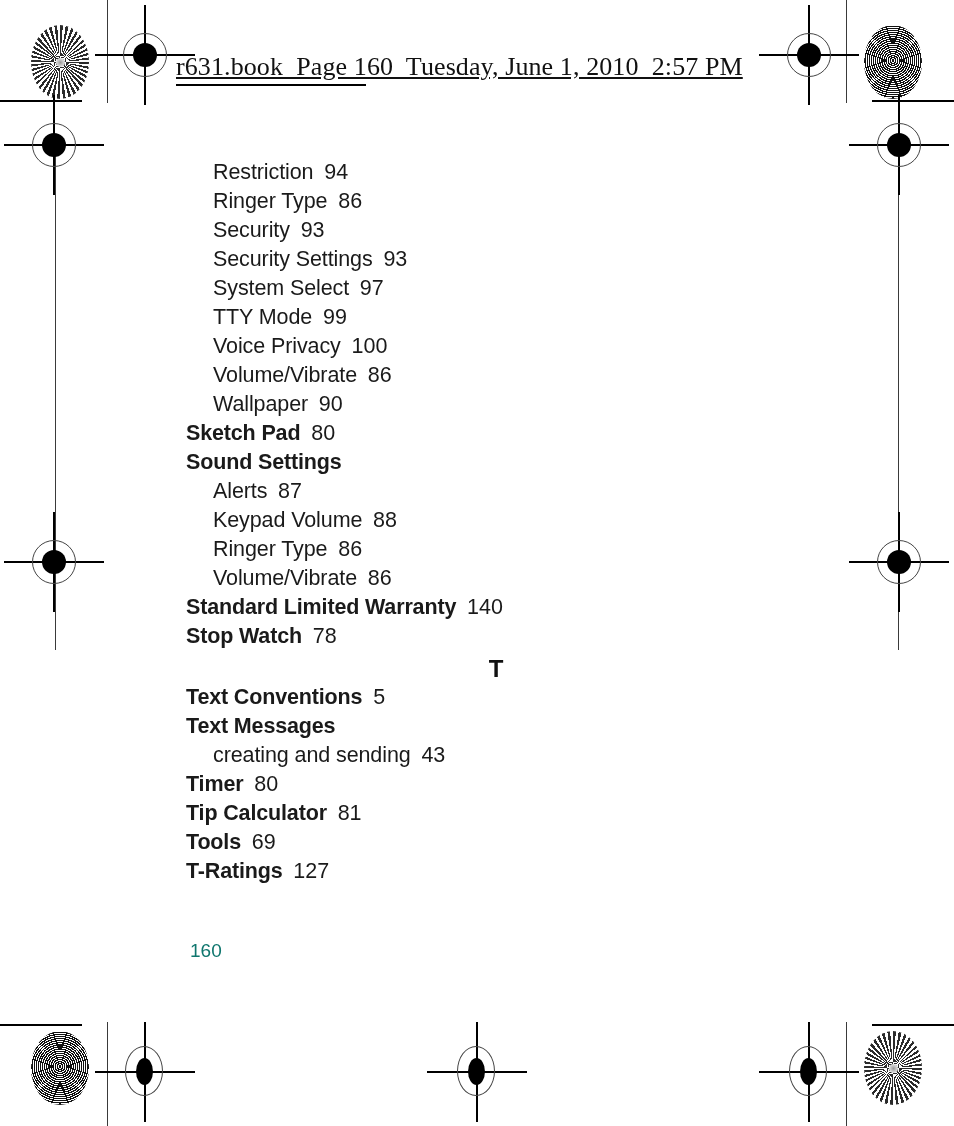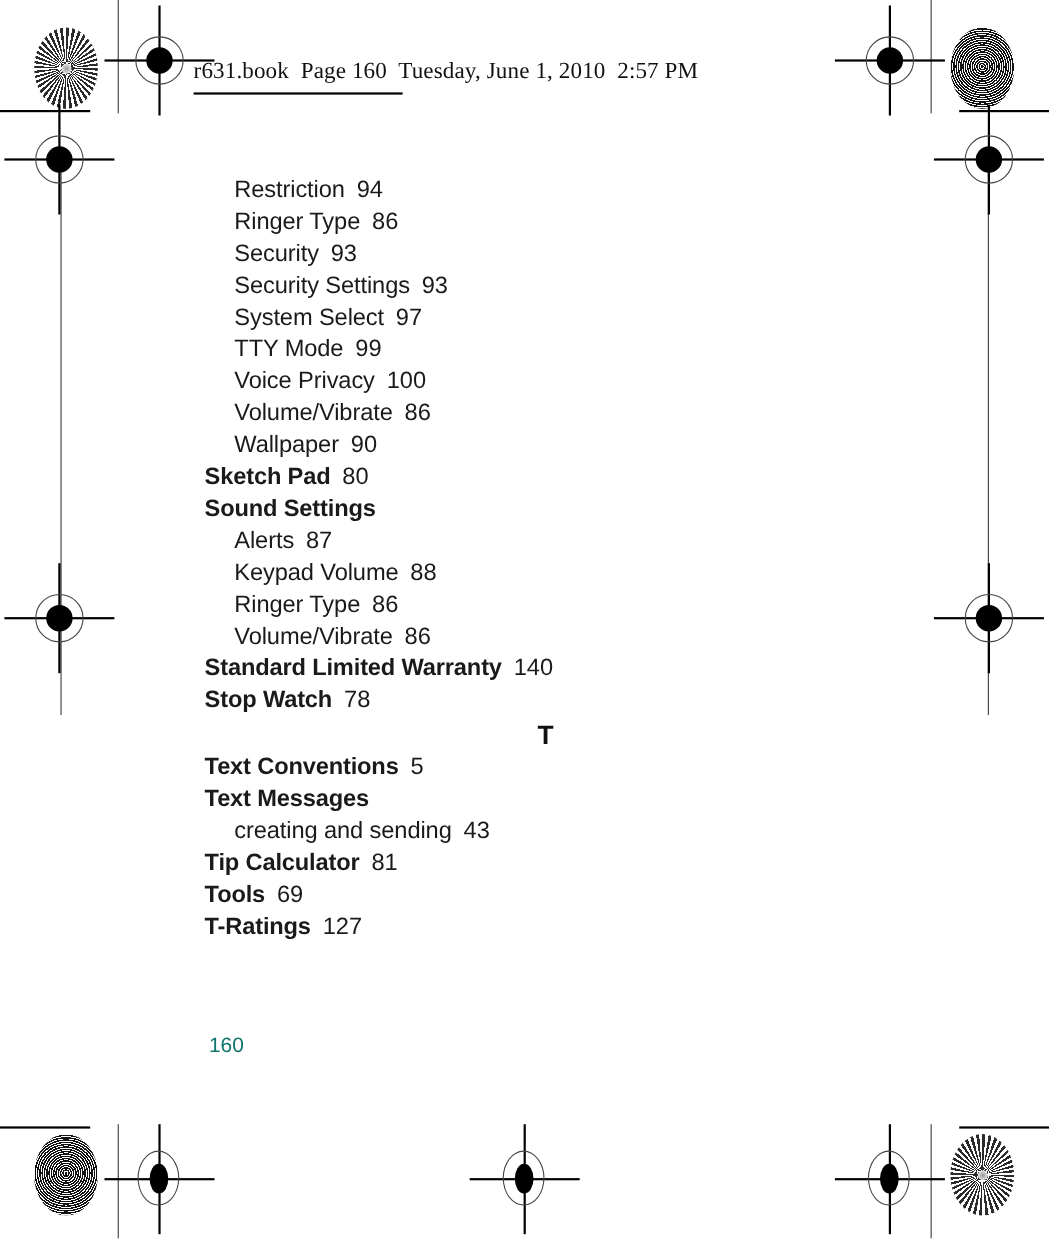--- a/index.html
+++ b/index.html
@@ -117,24 +117,25 @@
       repeating-radial-gradient(circle at 50% 52%, rgba(0,0,0,.55) 0px, rgba(0,0,0,.55) 1.1px, rgba(255,255,255,0) 1.1px, rgba(255,255,255,0) 2.6px),
       #ffffff;
   }
 
   
   .header-slug {
     position: absolute;
     left: 176px;
     top: 52px;
     font-family: "Liberation Serif", serif;
-    font-size: 21px;
+    font-size: 26px;
     letter-spacing: 0.1px;
     color: #111;
     white-space: pre;
+    text-decoration: underline;
   }
 
   
   .index-body {
     position: absolute;
     left: 186px;
     top: 158px;
     width: 620px;
   }
   .entry {
@@ -282,19 +283,20 @@
       <div class="entry main"><span>Standard Limited Warranty</span><span class="pg"> 140</span></div>
       <div class="entry main"><span>Stop Watch</span><span class="pg"> 78</span></div>
     </div>
   <div style="height:32px; position:relative;">
     <div class="section-letter" style="top:4px;">T</div>
   </div>
   <div id="grp-t">
       <div class="entry main"><span>Text Conventions</span><span class="pg"> 5</span></div>
       <div class="entry main"><span>Text Messages</span></div>
       <div class="entry sub"><span>creating and sending</span><span class="pg"> 43</span></div>
+      <div class="entry main"><span>Timer</span><span class="pg"> 80</span></div>
       <div class="entry main"><span>Tip Calculator</span><span class="pg"> 81</span></div>
       <div class="entry main"><span>Tools</span><span class="pg"> 69</span></div>
       <div class="entry main"><span>T-Ratings</span><span class="pg"> 127</span></div>
     </div>
 </div>
 
 <div class="folio">160</div>
 
 </body></html>

